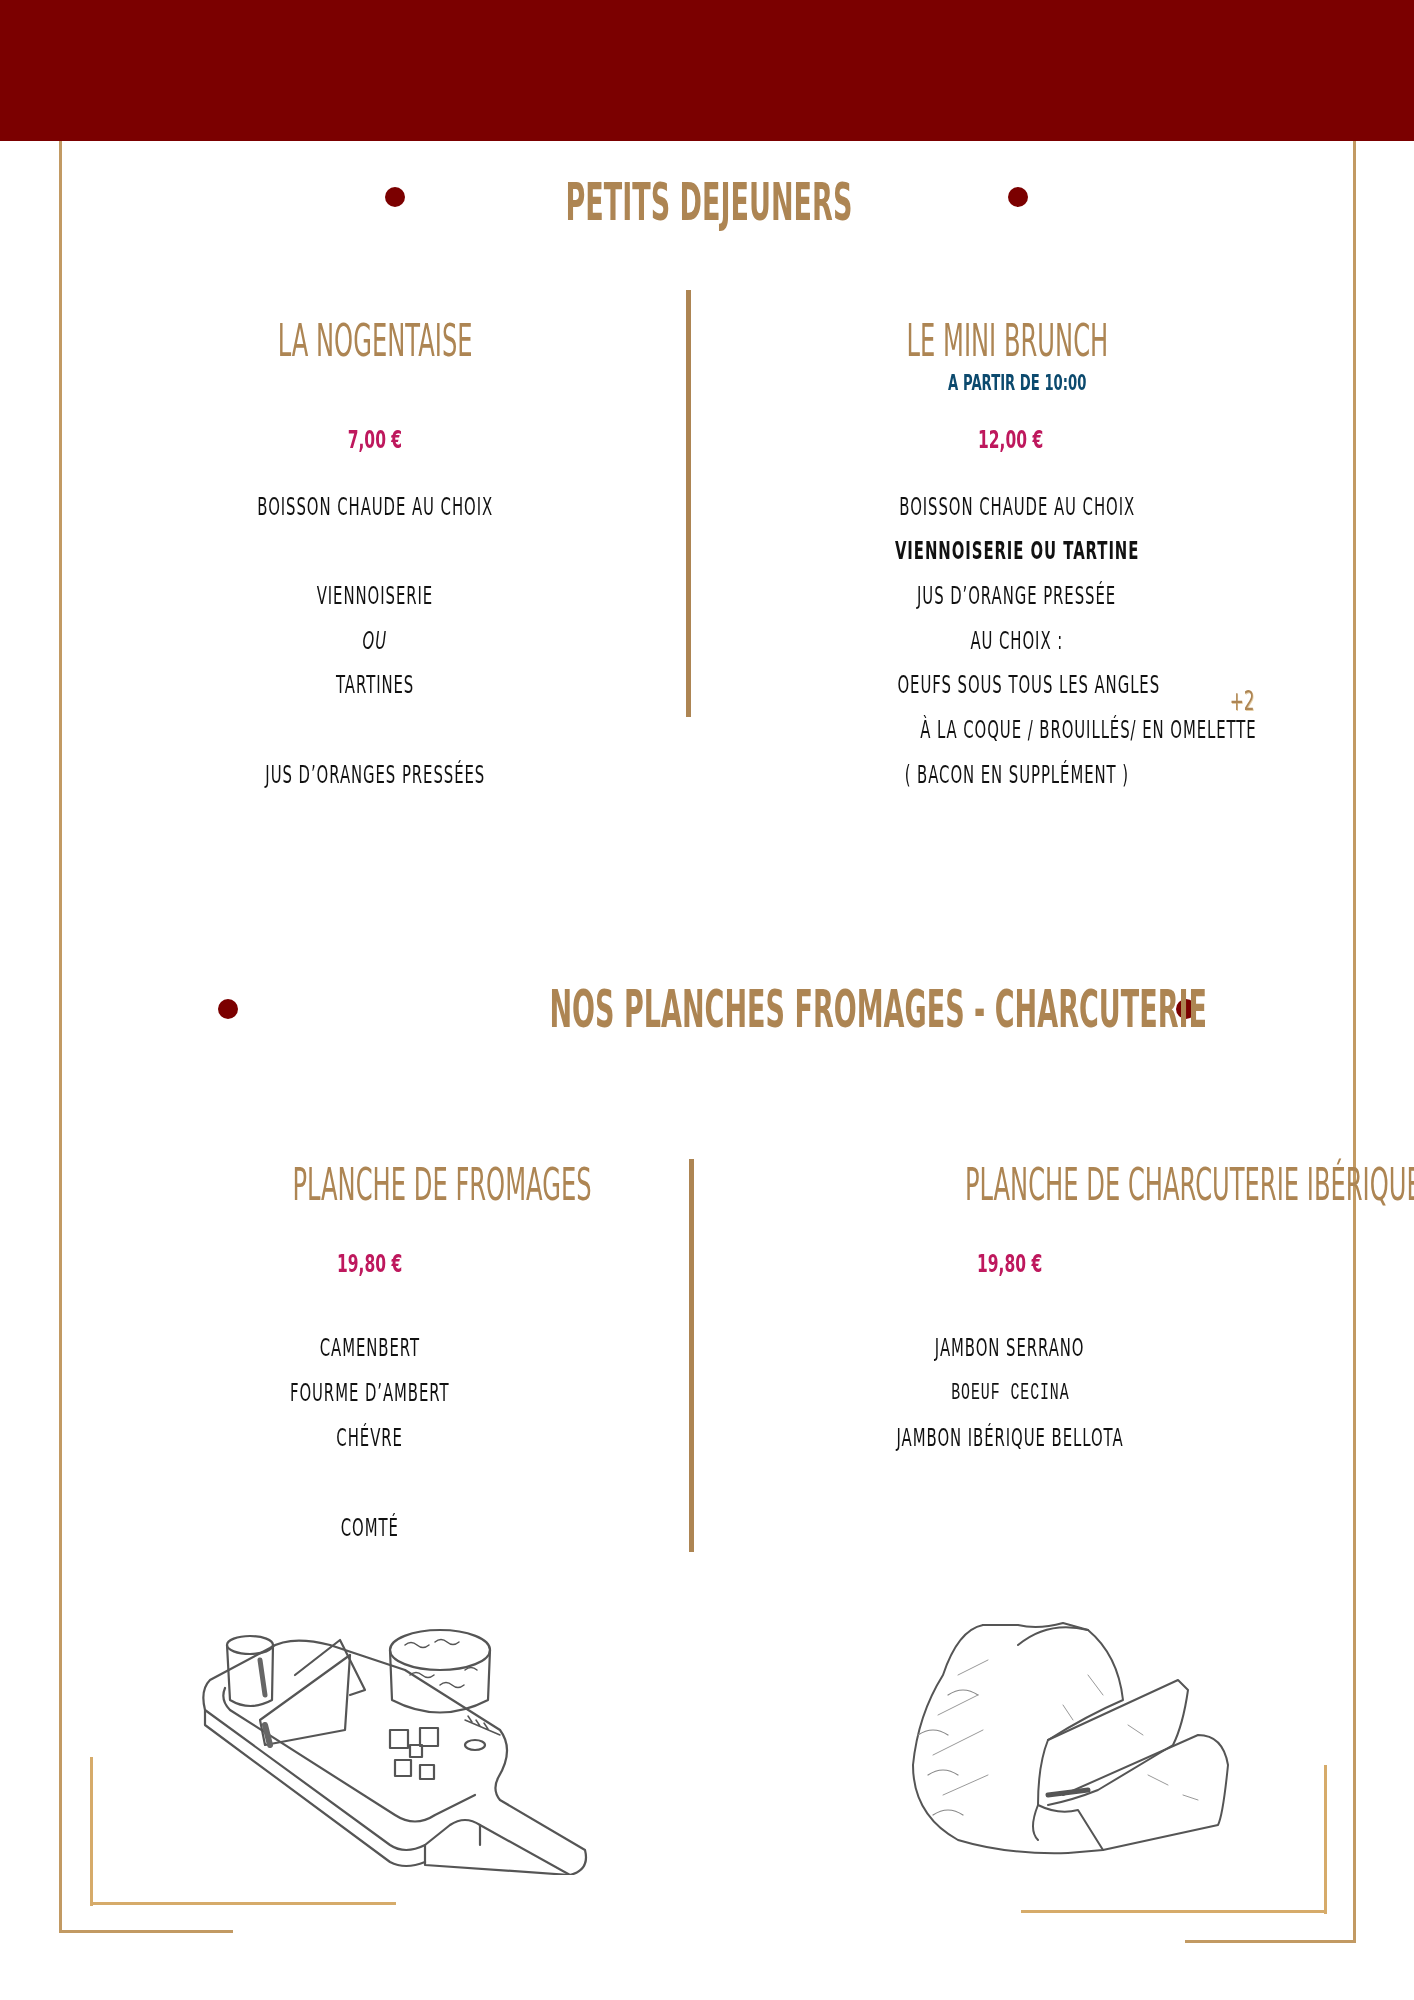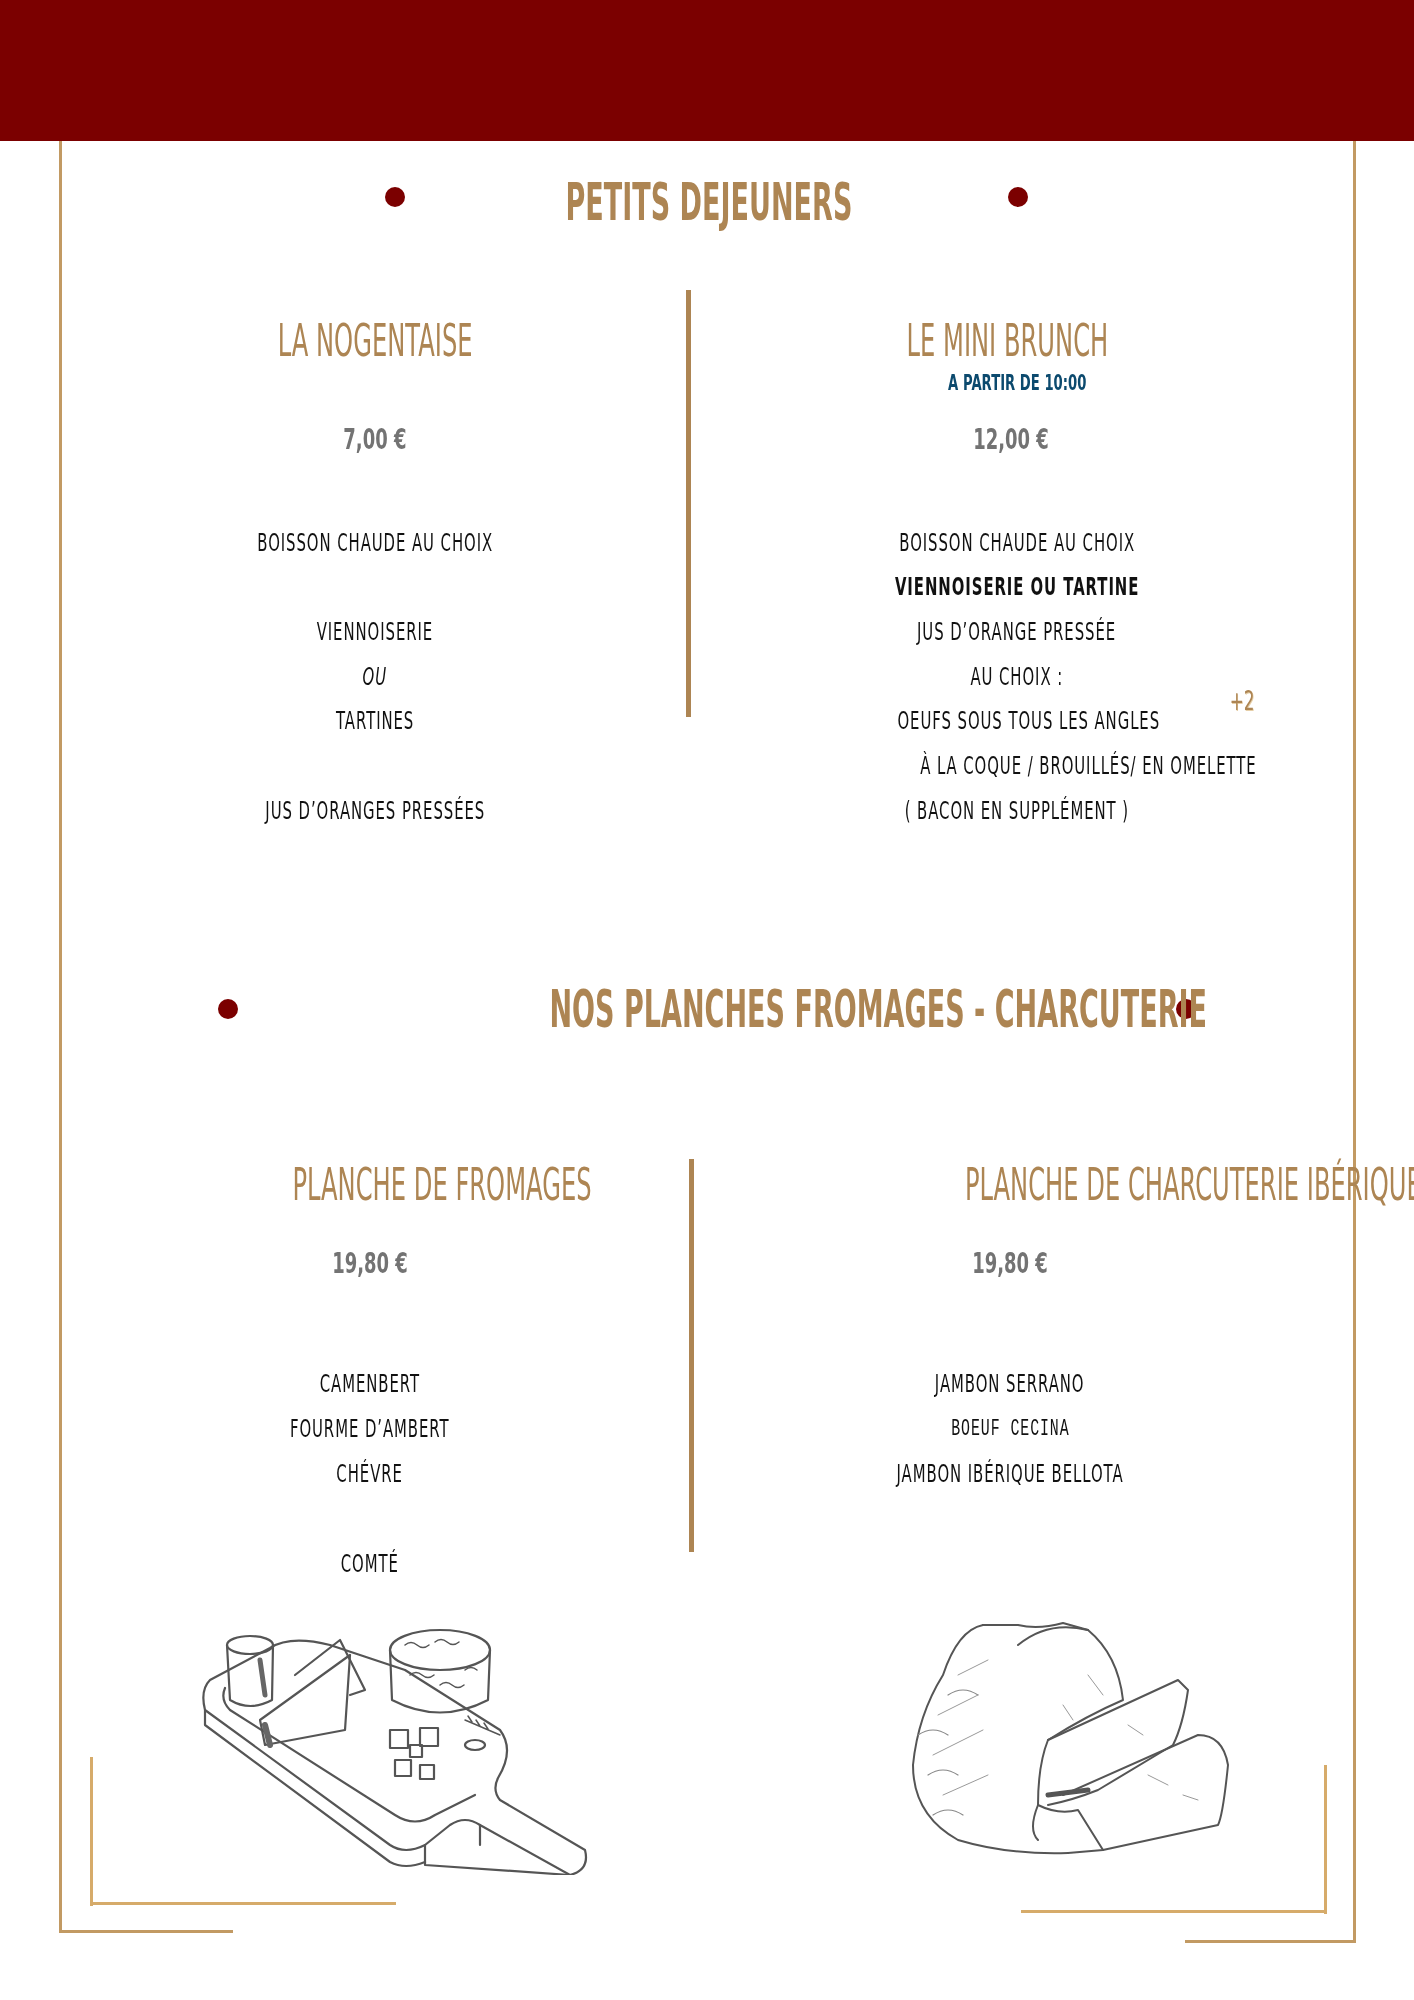--- a/index.html
+++ b/index.html
@@ -11,23 +11,23 @@
   .inner { background: #d6ab6a; }
   .dot { position: absolute; width: 20px; height: 20px; border-radius: 50%; background: #7b0000; }
   .center-line { position: absolute; left: 0; width: 100%; text-align: center; white-space: nowrap; }
   .cond { display: inline-block; transform-origin: 50% 50%; }
   .sec-title { color: #ad8553; font-weight: bold; font-size: 52px; line-height: 52px; }
   .sec-title .cond { transform: scaleX(0.52); }
   .item-title { color: #ad8553; font-size: 44px; line-height: 44px; }
   .item-title .cond { transform: scaleX(0.55); }
   .subtitle { color: #0c4a6e; font-weight: bold; font-size: 22px; line-height: 22px; }
   .subtitle .cond { transform: scaleX(0.6); }
-  .price { color: #737373; font-weight: bold; font-size: 29px; line-height: 29px; }
+  .price { color: #be185d; font-weight: bold; font-size: 25px; line-height: 29px; }
   .price .cond { transform: scaleX(0.62); }
-  .line { color: #111; font-size: 24px; line-height: 24px; letter-spacing: 1.5px; margin-top: 36px; }
+  .line { color: #111; font-size: 24px; line-height: 24px; letter-spacing: 1.5px; }
   .line .cond { transform: scaleX(0.62); }
   .col { position: absolute; }
   .divider { position: absolute; width: 5px; background: #ad8553; }
   .extra { position: absolute; color: #ad8553; font-size: 26px; line-height: 26px; text-shadow: 1px 1px 0 #e6cfa8; }
   .extra .cond { transform: scaleX(0.65); }
   .illus { position: absolute; }
 </style>
 </head>
 <body>
 

